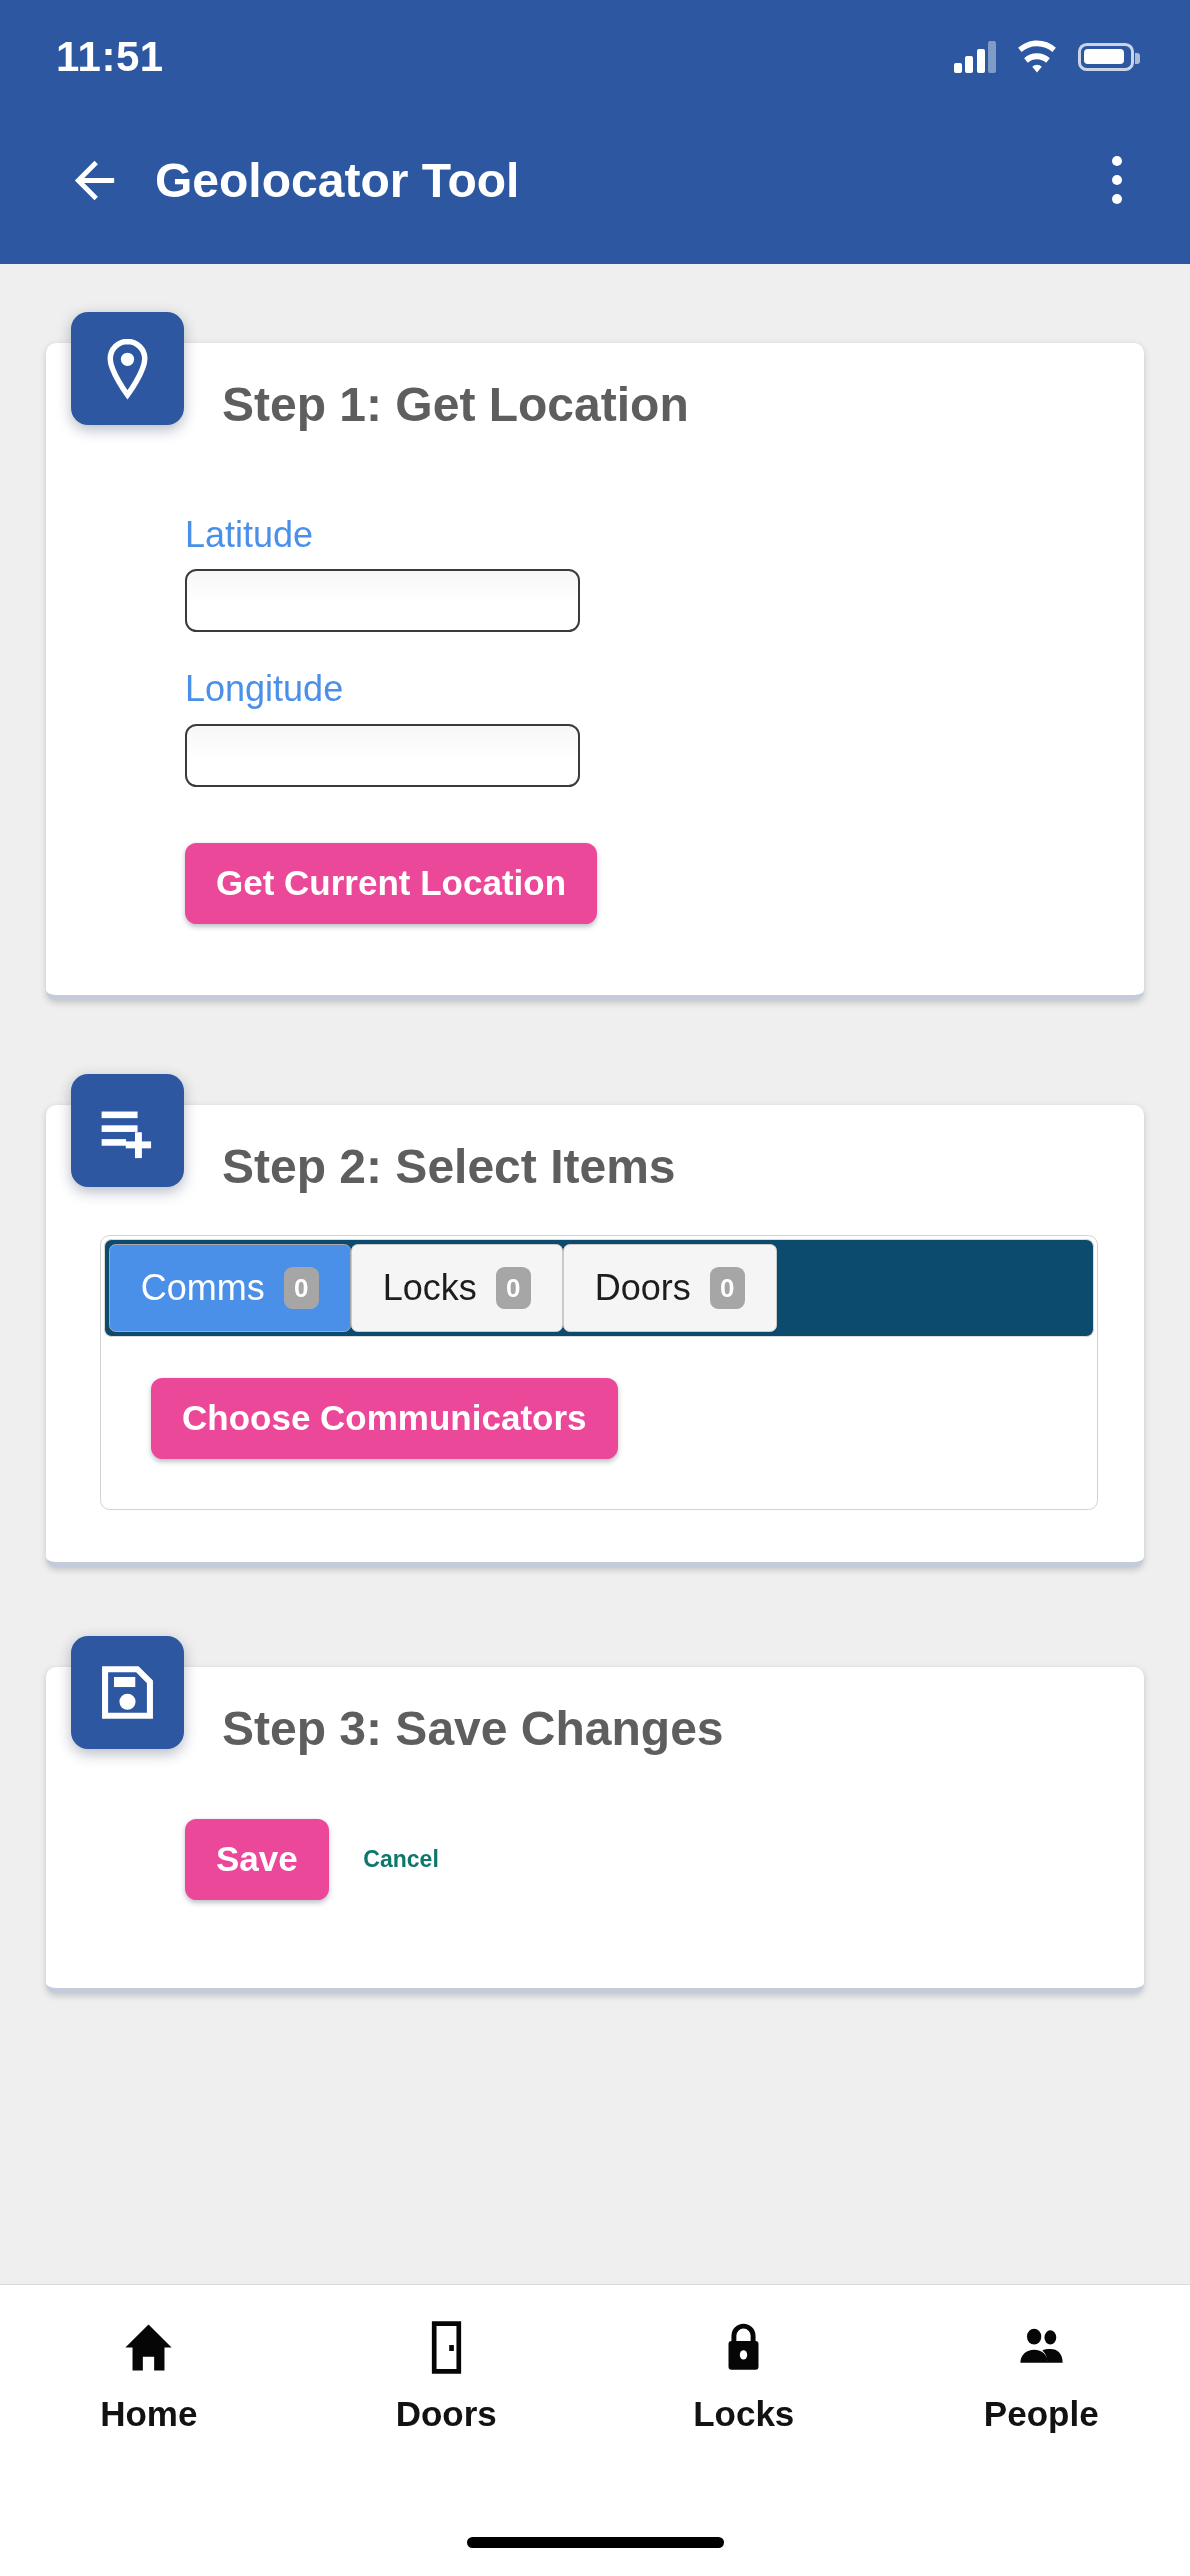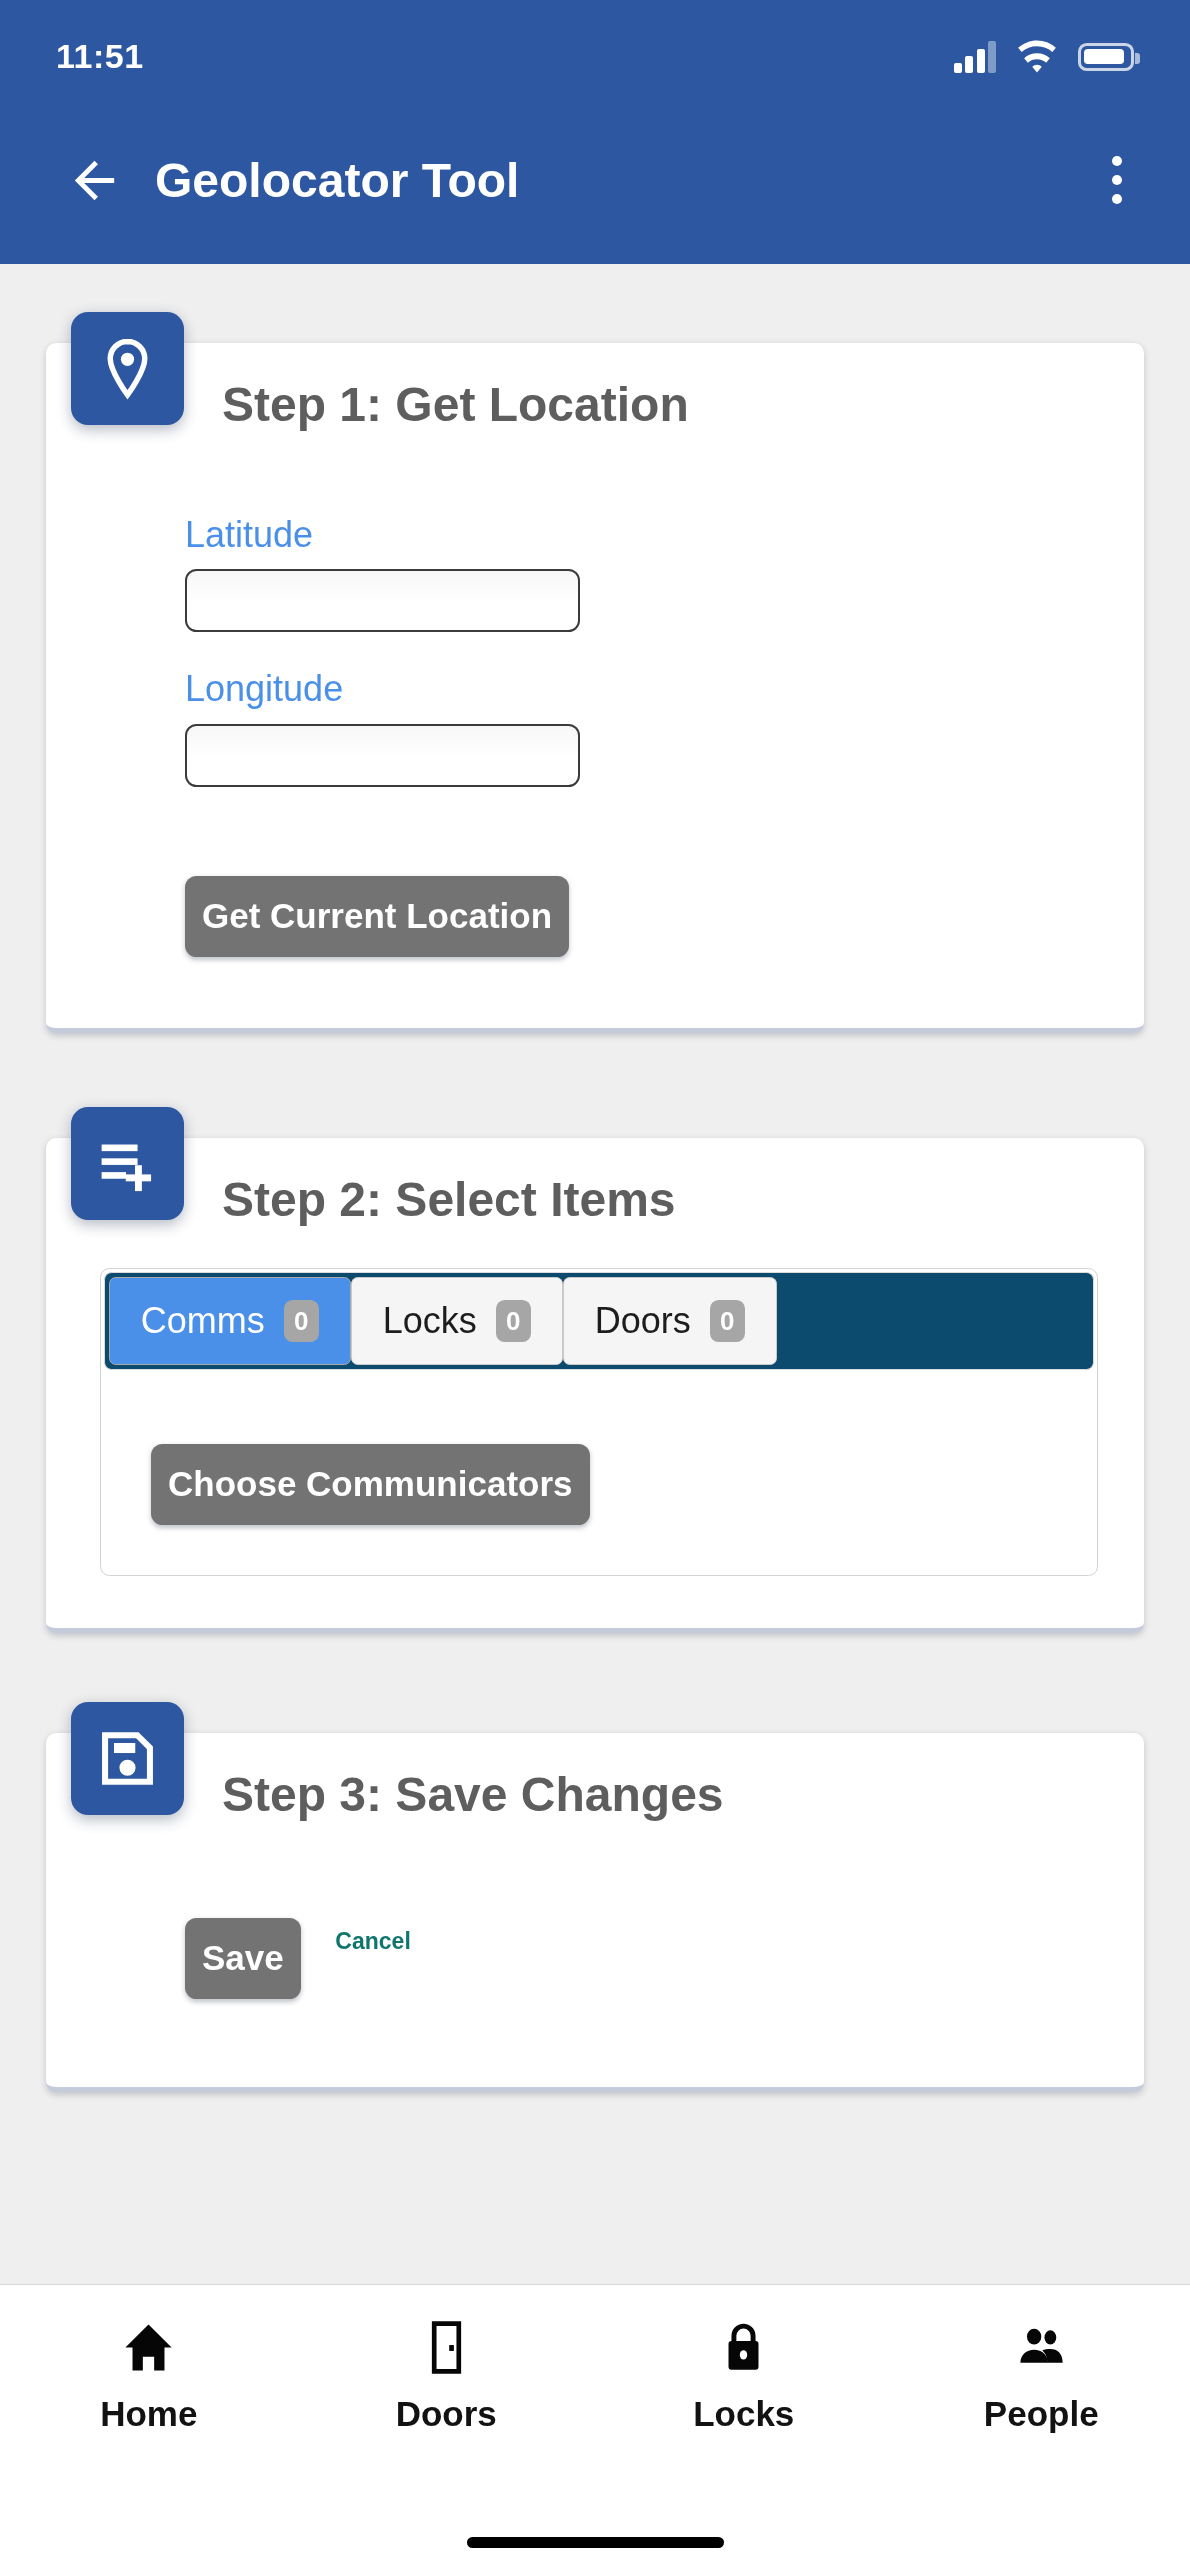--- a/index.html
+++ b/index.html
@@ -28,21 +28,21 @@
     position: relative;
   }
   .statusbar {
     height: 96px;
     display: flex;
     align-items: center;
     justify-content: space-between;
     padding: 17px 56px 0 56px;
   }
   .status-time {
-    font-size: 34px;
+    font-size: 42px;
     font-weight: 600;
     letter-spacing: 0.5px;
     color: #ffffff;
   }
   .status-icons {
     display: flex;
     align-items: center;
     gap: 19px;
   }
   .sig-bars { display: flex; align-items: flex-end; gap: 3.8px; height: 33px; }
@@ -138,31 +138,30 @@
     border-radius: 11.5px;
     background: linear-gradient(#f7f7f7, #ffffff 55%);
     font-size: 31px;
     padding: 0 15.3px;
     font-family: "Liberation Sans", sans-serif;
     outline: none;
   }
   .btn {
     border: none;
     border-radius: 11.5px;
-    background: #737373;
+    background: #ec4899;
     color: #ffffff;
     font-weight: 700;
     font-family: "Liberation Sans", sans-serif;
     font-size: 35px;
     cursor: pointer;
     box-shadow: 0 2.9px 5.8px rgba(30,40,60,.28);
-    padding: 0 17px;
+    padding: 0 31px;
     height: 81px;
     white-space: nowrap;
-    margin-top: 33px;
   }
   .btn-link {
     border: none;
     background: transparent;
     color: #0f766e;
     font-weight: 700;
     font-size: 23px;
     font-family: "Liberation Sans", sans-serif;
     cursor: pointer;
     padding: 0 9.6px;

